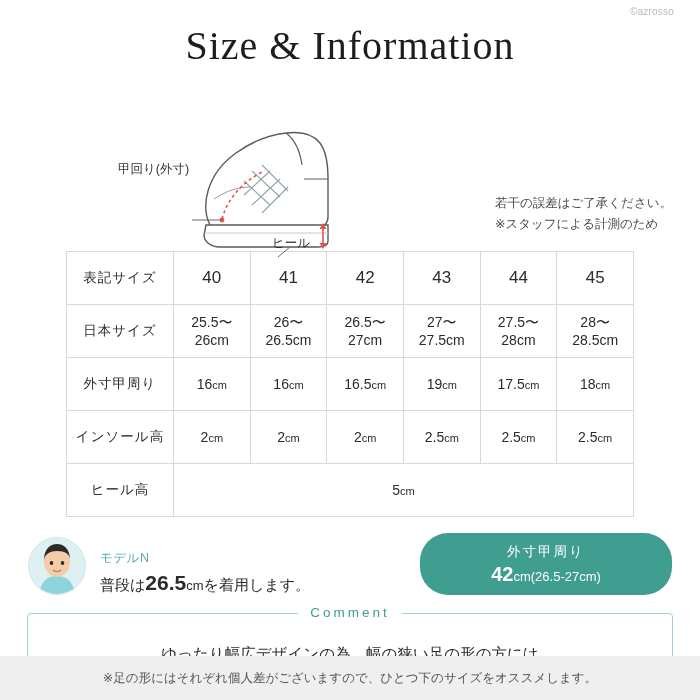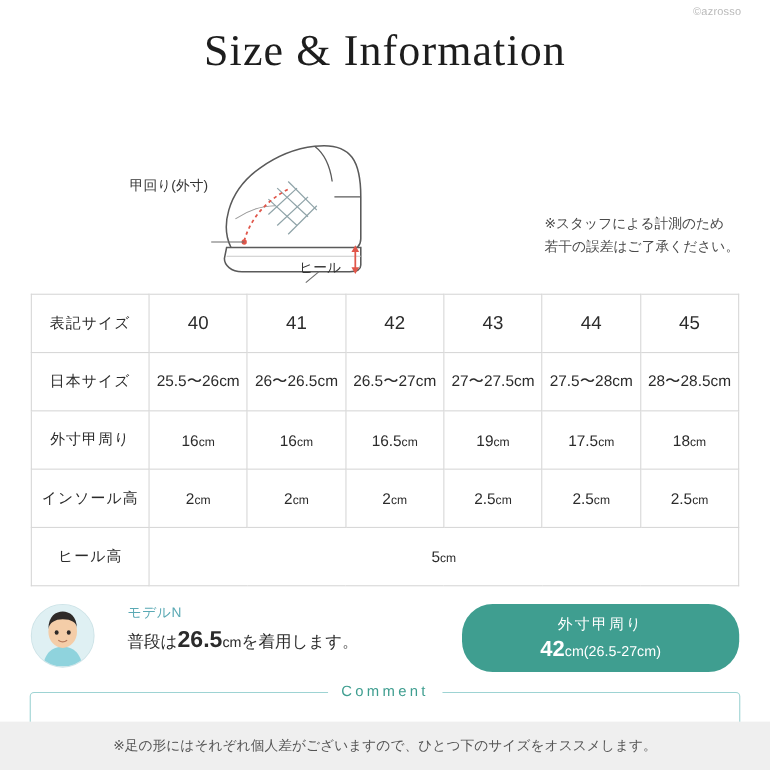--- a/index.html
+++ b/index.html
@@ -40,22 +40,22 @@
   }
   .note{
     position:absolute;right:28px;top:120px;
     font-size:12.5px;color:#4a4a4a;line-height:1.7;
     text-align:left;
   }
   .shoe-svg{position:absolute;left:118px;top:48px;}
 
   table.size{
     border-collapse:collapse;
-    width:644px;
-    margin:64px auto 0 auto;
+    width:568px;
+    margin:48px auto 0 auto;
     table-layout:fixed;
   }
   table.size td{
     border:1px solid #d8d8d8;
     text-align:center;
     height:50px;
     font-size:14px;
     color:#2b2b2b;
   }
   table.size td.head{
@@ -64,24 +64,23 @@
     letter-spacing:1px;
   }
   table.size tr.r1 td{
     font-size:17px;
   }
   table.size tr.r1 td.head{font-size:13.5px;}
   .unit{font-size:11px;}
 
   .model-row{
     display:flex;
-    align-items:flex-start;
+    align-items:flex-end;
     width:644px;
     margin:16px auto 0 auto;
-    gap:16px;
   }
   .avatar{
     width:56px;height:56px;border-radius:50%;
     background:#dff0f3;
     position:relative;overflow:hidden;flex:0 0 auto;
     border:1px solid #cfe4e8;
   }
   .model-text{margin-left:14px;}
   .model-name{font-size:12.5px;color:#5aa9b4;margin-bottom:4px;letter-spacing:.5px;}
   .model-line{font-size:15px;color:#2b2b2b;}
@@ -161,22 +160,22 @@
     <path d="M205 128 l-3.5 -6 h7 z" fill="#e0564a"></path>
 
     <path d="M172 126 L160 136" stroke="#6a6a6a" stroke-width="1"></path>
 
     <path d="M104 99 L74 99" stroke="#6a6a6a" stroke-width="1"></path>
   </svg>
 
   <div class="label-koumawari">甲回り(外寸)</div>
   <div class="label-heel">ヒール</div>
   <div class="note">
+    <div>若干の誤差はご了承ください。</div>
     <div>※スタッフによる計測のため</div>
-    <div>若干の誤差はご了承ください。</div>
   </div>
 </div>
 
 <table class="size">
   <tbody>
       <tr class="r1">
     <td class="head">表記サイズ</td>
     <td>40</td>
     <td>41</td>
     <td>42</td>

